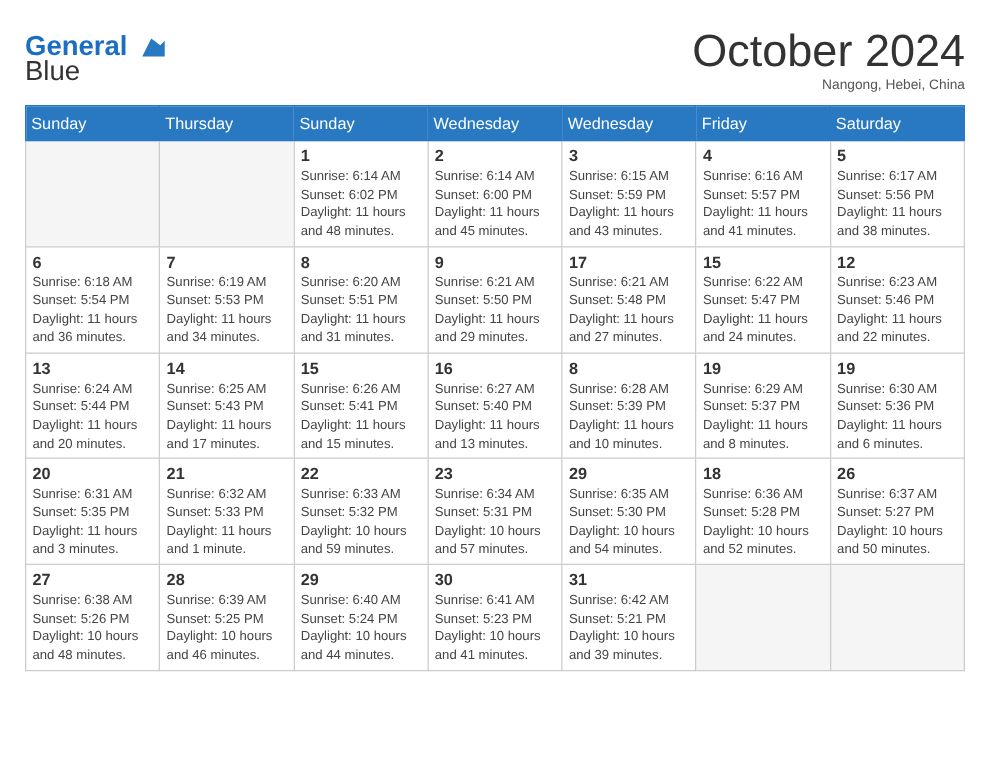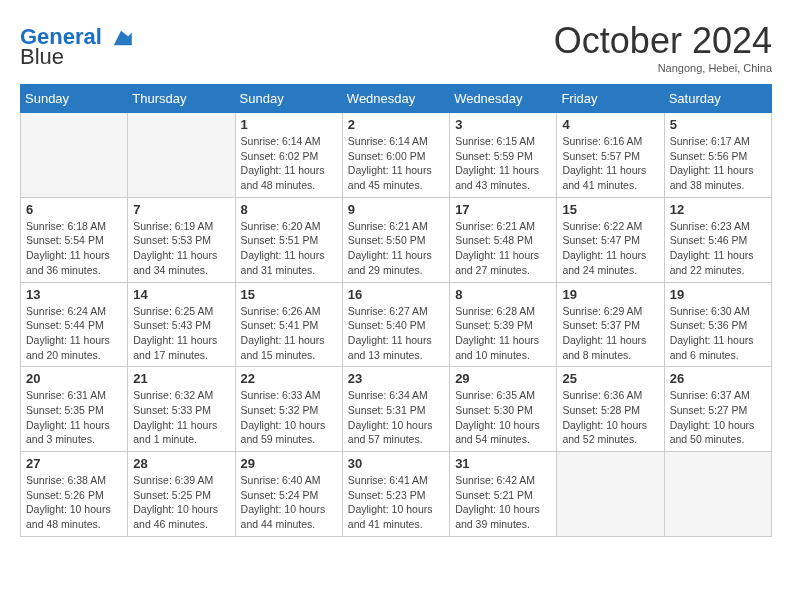--- a/index.html
+++ b/index.html
@@ -216,21 +216,21 @@
         </td>
         <td>
           <span class="day-num">23</span>
           <div class="day-info">Sunrise: 6:34 AM<br>Sunset: 5:31 PM<br>Daylight: 10 hours and 57 minutes.</div>
         </td>
         <td>
           <span class="day-num">29</span>
           <div class="day-info">Sunrise: 6:35 AM<br>Sunset: 5:30 PM<br>Daylight: 10 hours and 54 minutes.</div>
         </td>
         <td>
-          <span class="day-num">25</span>
+          <span class="day-num">18</span>
           <div class="day-info">Sunrise: 6:36 AM<br>Sunset: 5:28 PM<br>Daylight: 10 hours and 52 minutes.</div>
         </td>
         <td>
           <span class="day-num">26</span>
           <div class="day-info">Sunrise: 6:37 AM<br>Sunset: 5:27 PM<br>Daylight: 10 hours and 50 minutes.</div>
         </td>
       </tr>
       <tr>
         <td>
           <span class="day-num">27</span>

